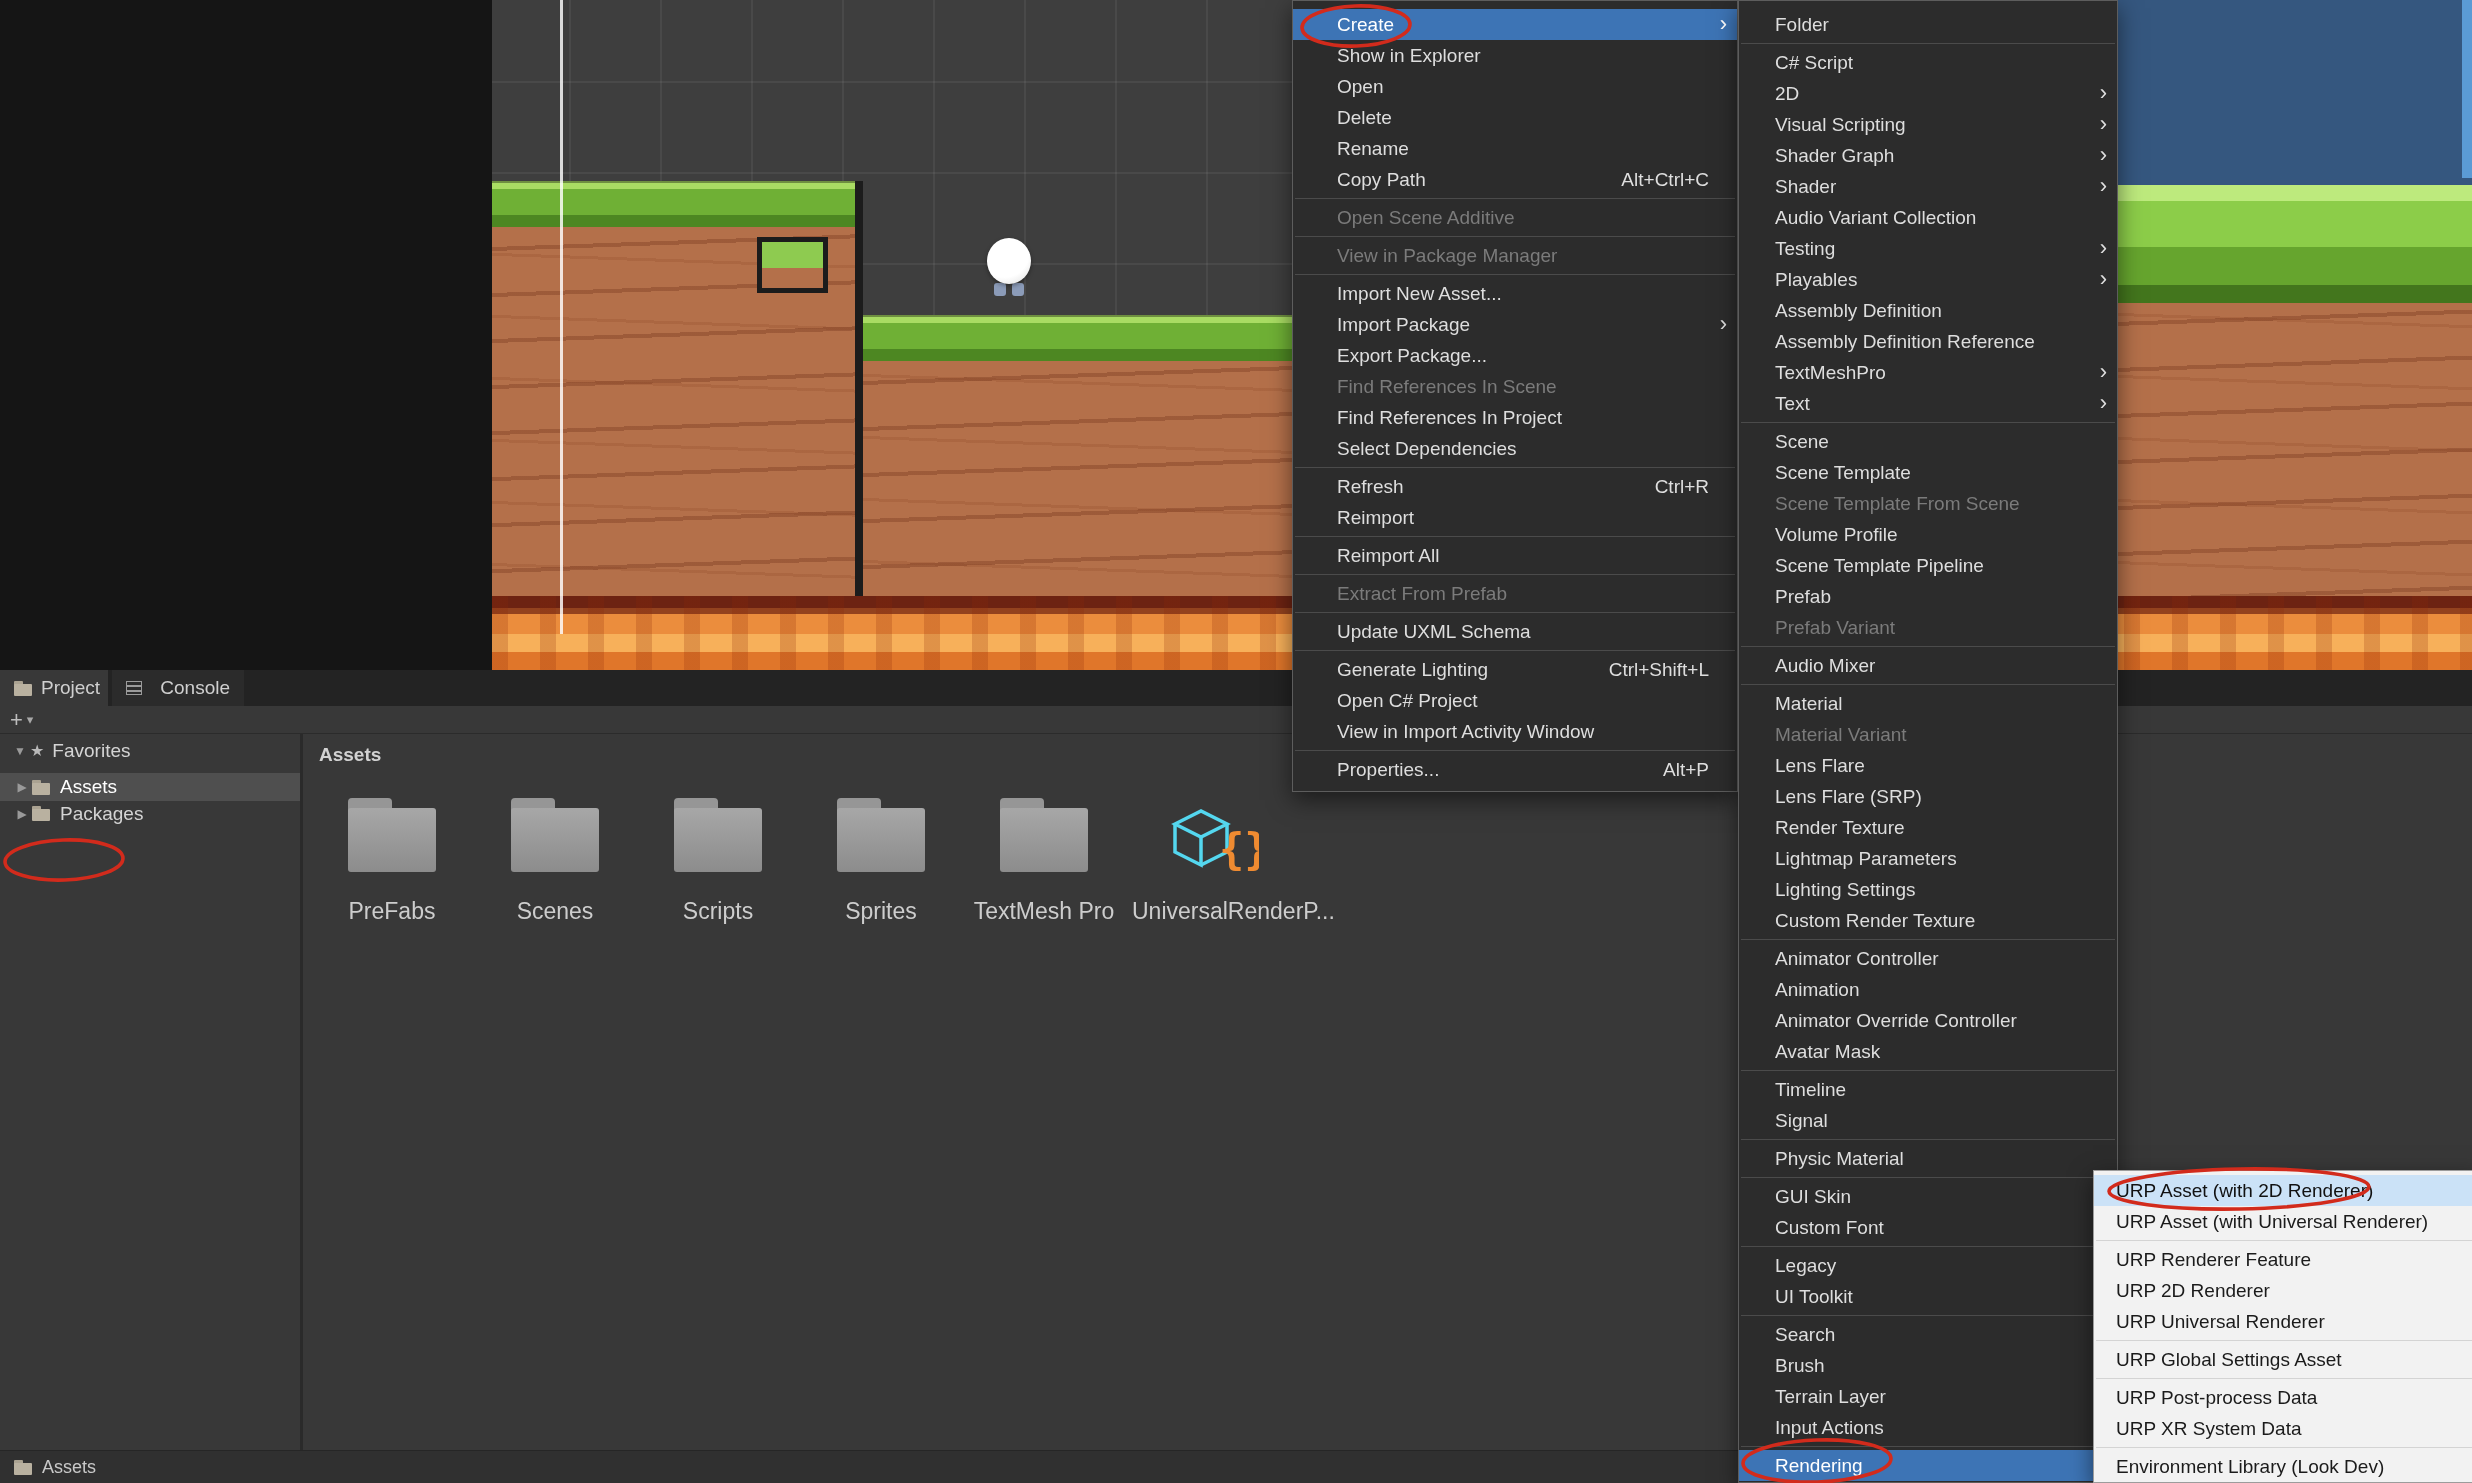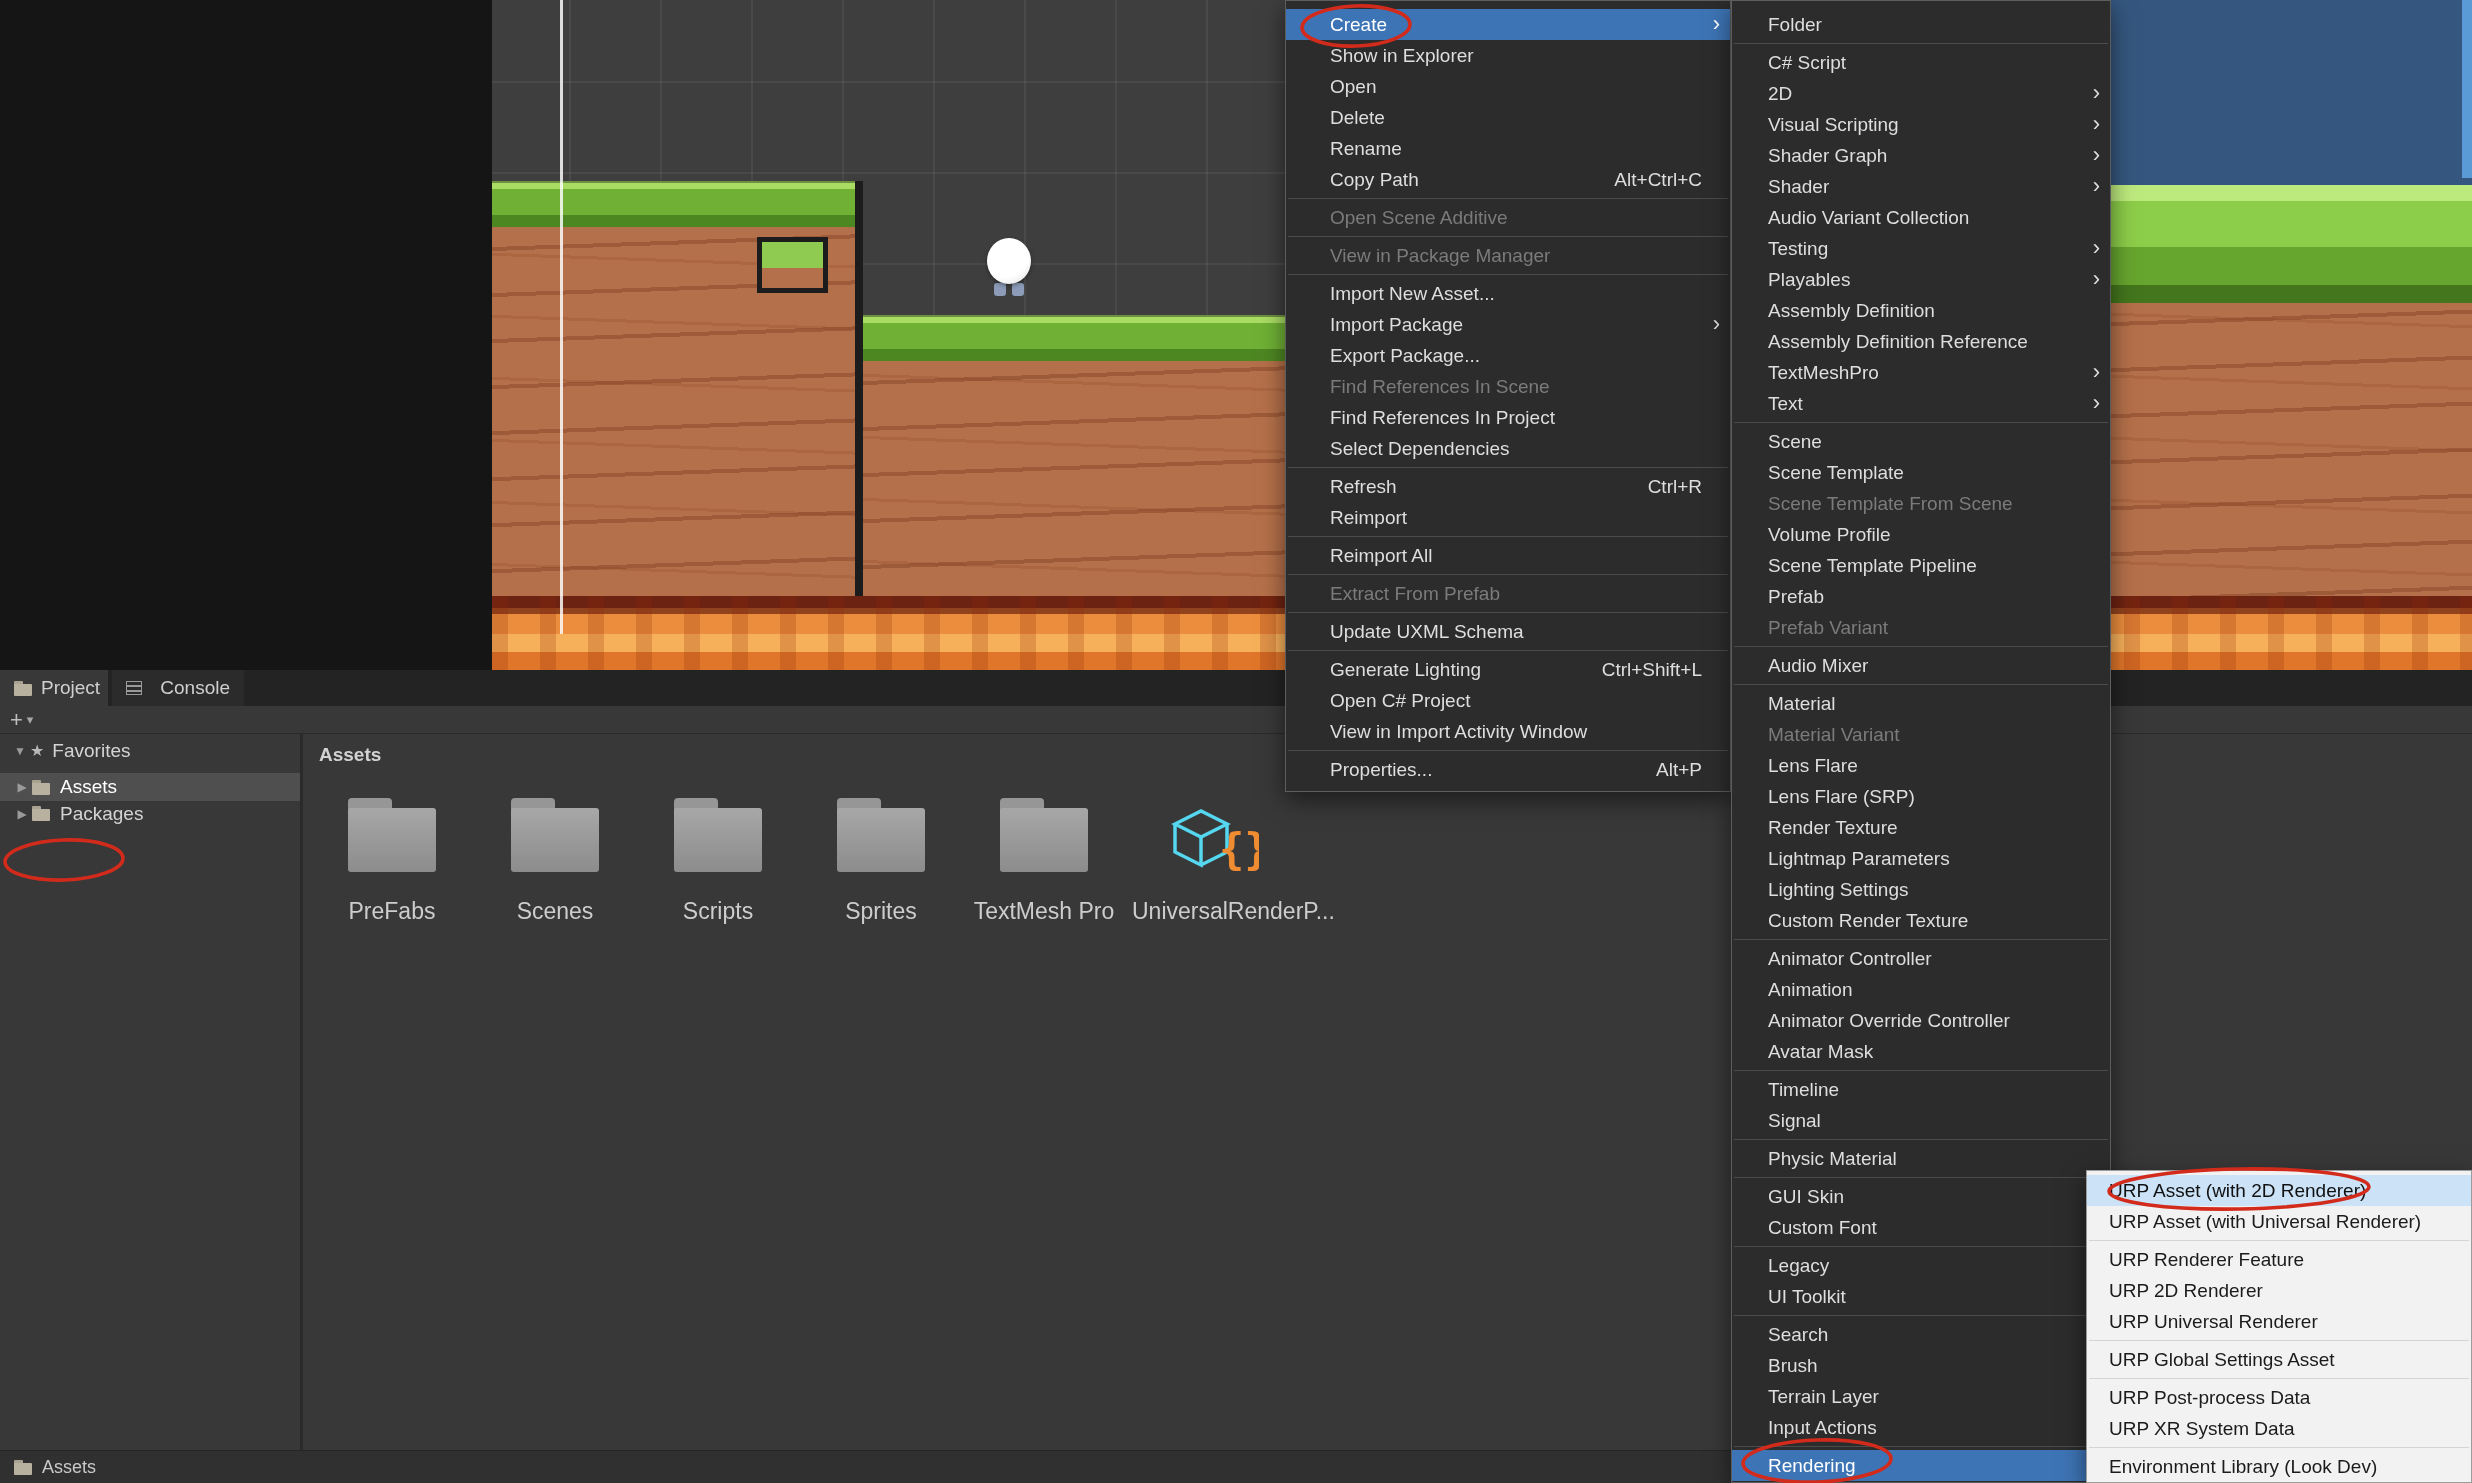--- a/index.html
+++ b/index.html
@@ -96,21 +96,21 @@
 
   .status-bar { position:absolute; left:0; top:780px; width:2472px; height:33px; background:#303030;
                 border-top:1px solid #262626; display:flex; align-items:center; padding-left:14px;
                 color:#c8c8c8; font-size:18px; }
 
   .mini-panel-icon { width:16px; height:14px; border:1px solid #9a9a9a; flex:none;
                      background:repeating-linear-gradient(180deg,transparent 0 3px,#9a9a9a 3px 5px); }
 
   
   .menu { position:absolute; background:#2c2c2c; border:1px solid #5d5d5d; padding:8px 0 6px;
-          z-index:10; font-size:19px; color:#dedede; box-shadow:0 8px 22px rgba(0,0,0,.5); }
+          z-index:10; font-size:19px; color:#dedede; box-shadow:0 8px 22px rgba(0,0,0,.5);margin-left:7px; }
   #menu-context  { left:1285px; top:0; width:446px; }
   #menu-create   { left:1731px; top:0; width:380px; height:1483px; overflow:hidden; }
   #menu-rendering{ left:2086px; top:1170px; width:386px; height:313px; overflow:hidden;
                    background:#f2f2f2; border:1px solid #9c9c9c; color:#1b1b1b; padding:4px 0; }
   .menu-item { position:relative; height:31px; line-height:31px; padding:0 30px 0 44px; white-space:nowrap; }
   #menu-create .menu-item { padding-left:36px; }
   #menu-rendering .menu-item { padding:0 12px 0 22px; }
   .menu-item.hl { background:var(--hl,#3d74b5); color:#ffffff; }
   #menu-rendering .menu-item.hl { background:var(--hl-light,#cbe2f7); color:#111; }
   .menu-item.dis { color:#7b7b7b; }

